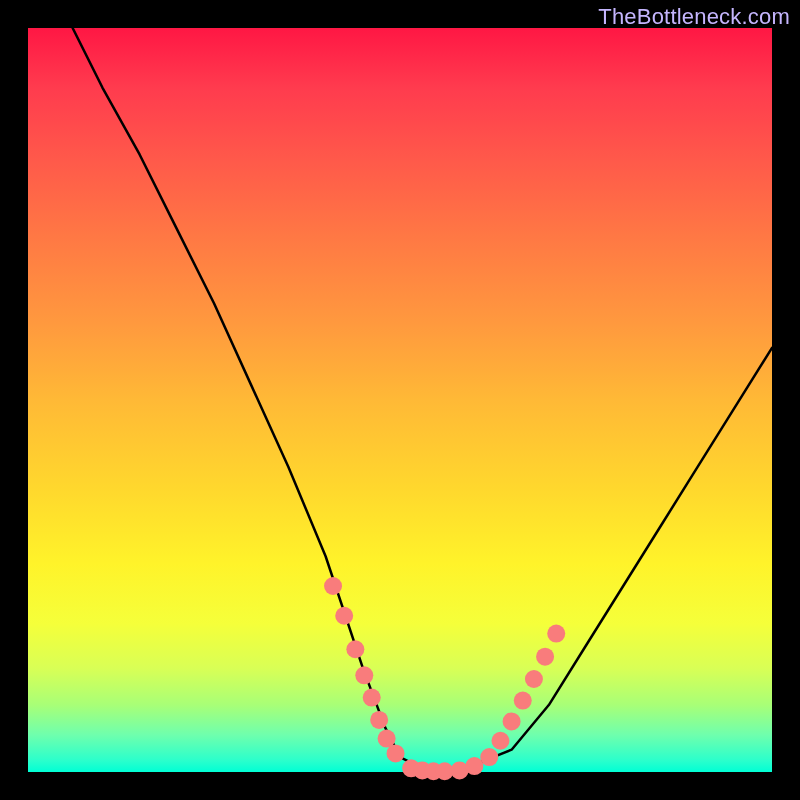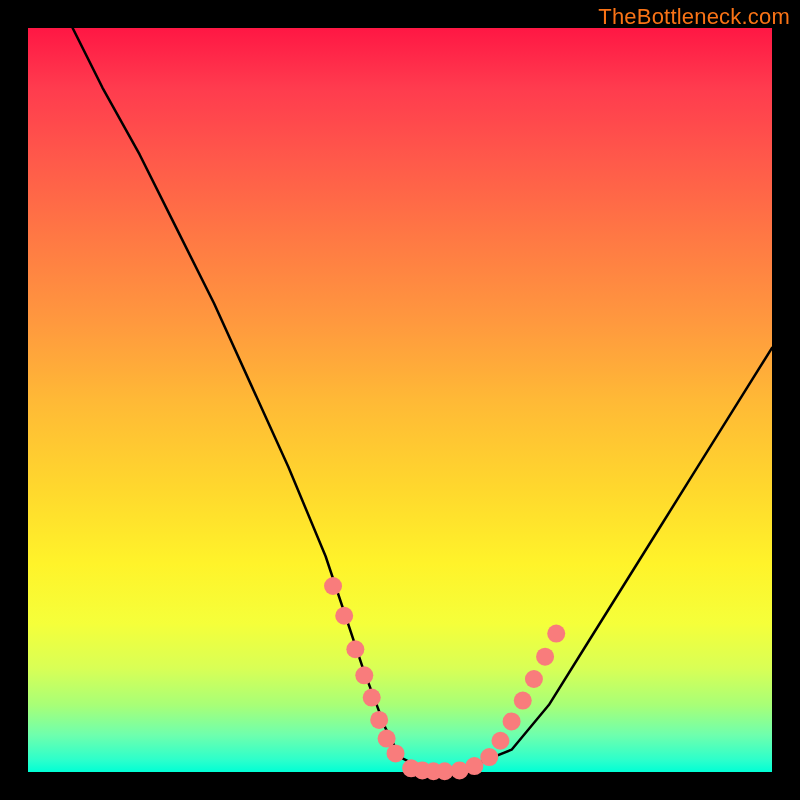--- a/index.html
+++ b/index.html
@@ -37,21 +37,21 @@
       #a8ff77 91%,
       #6fffad 95%,
       #2affcc 98.5%,
       #00ffd5 100%);
   }
   .watermark {
     position: absolute;
     top: 4px;
     right: 10px;
     font-size: 22px;
-    color: #f97316;
+    color: #c4b5fd;
     font-weight: 500;
     letter-spacing: 0.2px;
     margin-left: 44px;
   }
   svg.curve {
     position: absolute;
     left: 0;
     top: 0;
     width: 744px;
     height: 744px;

